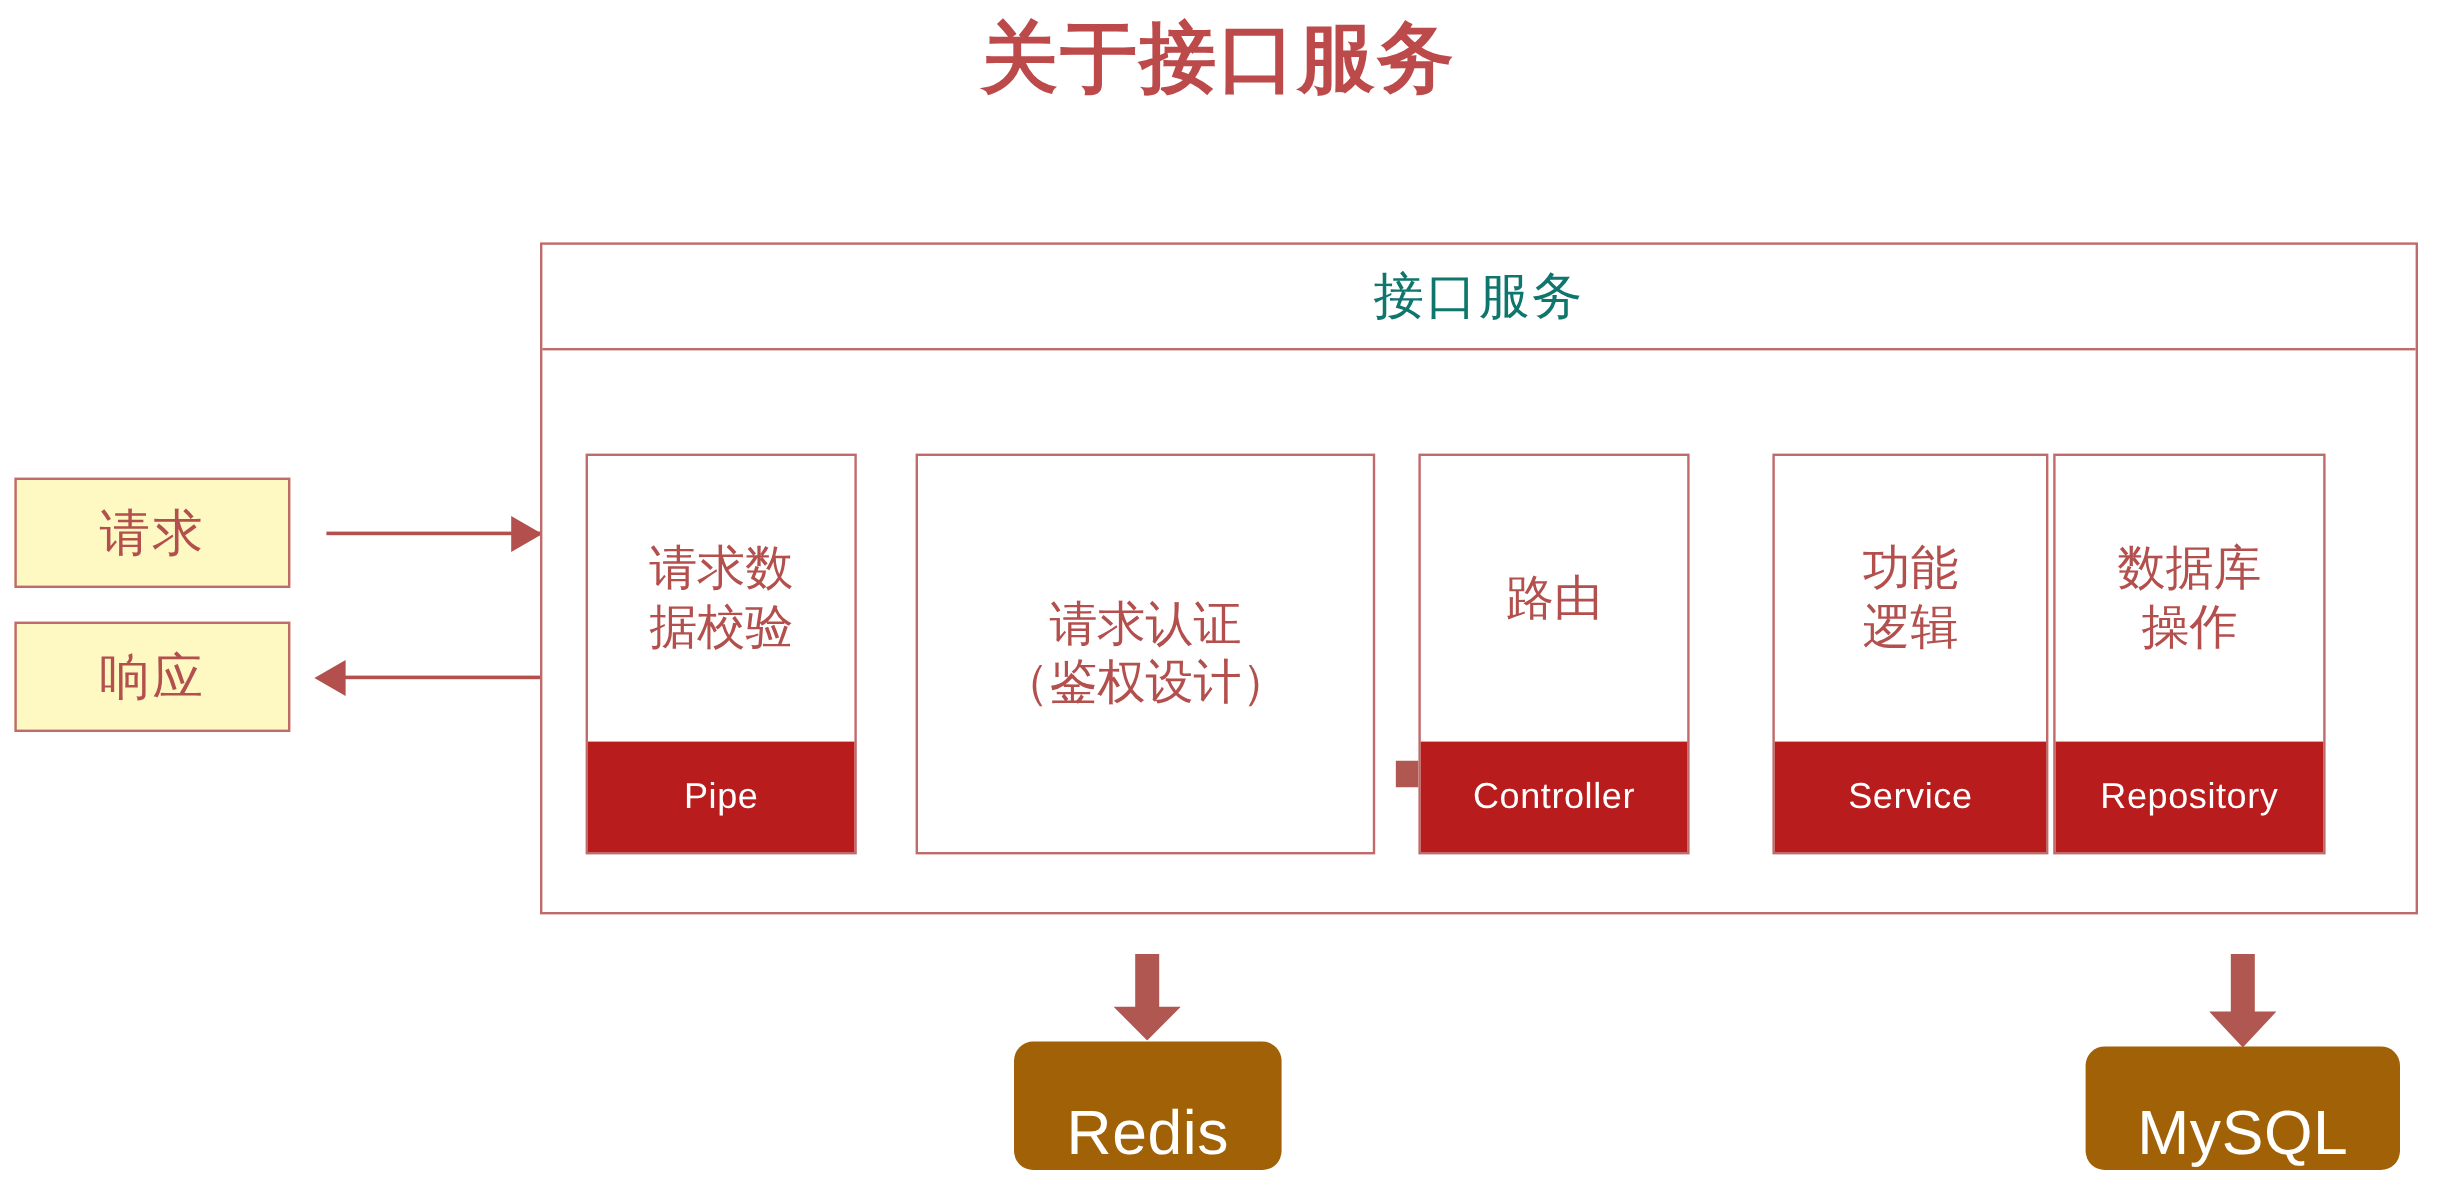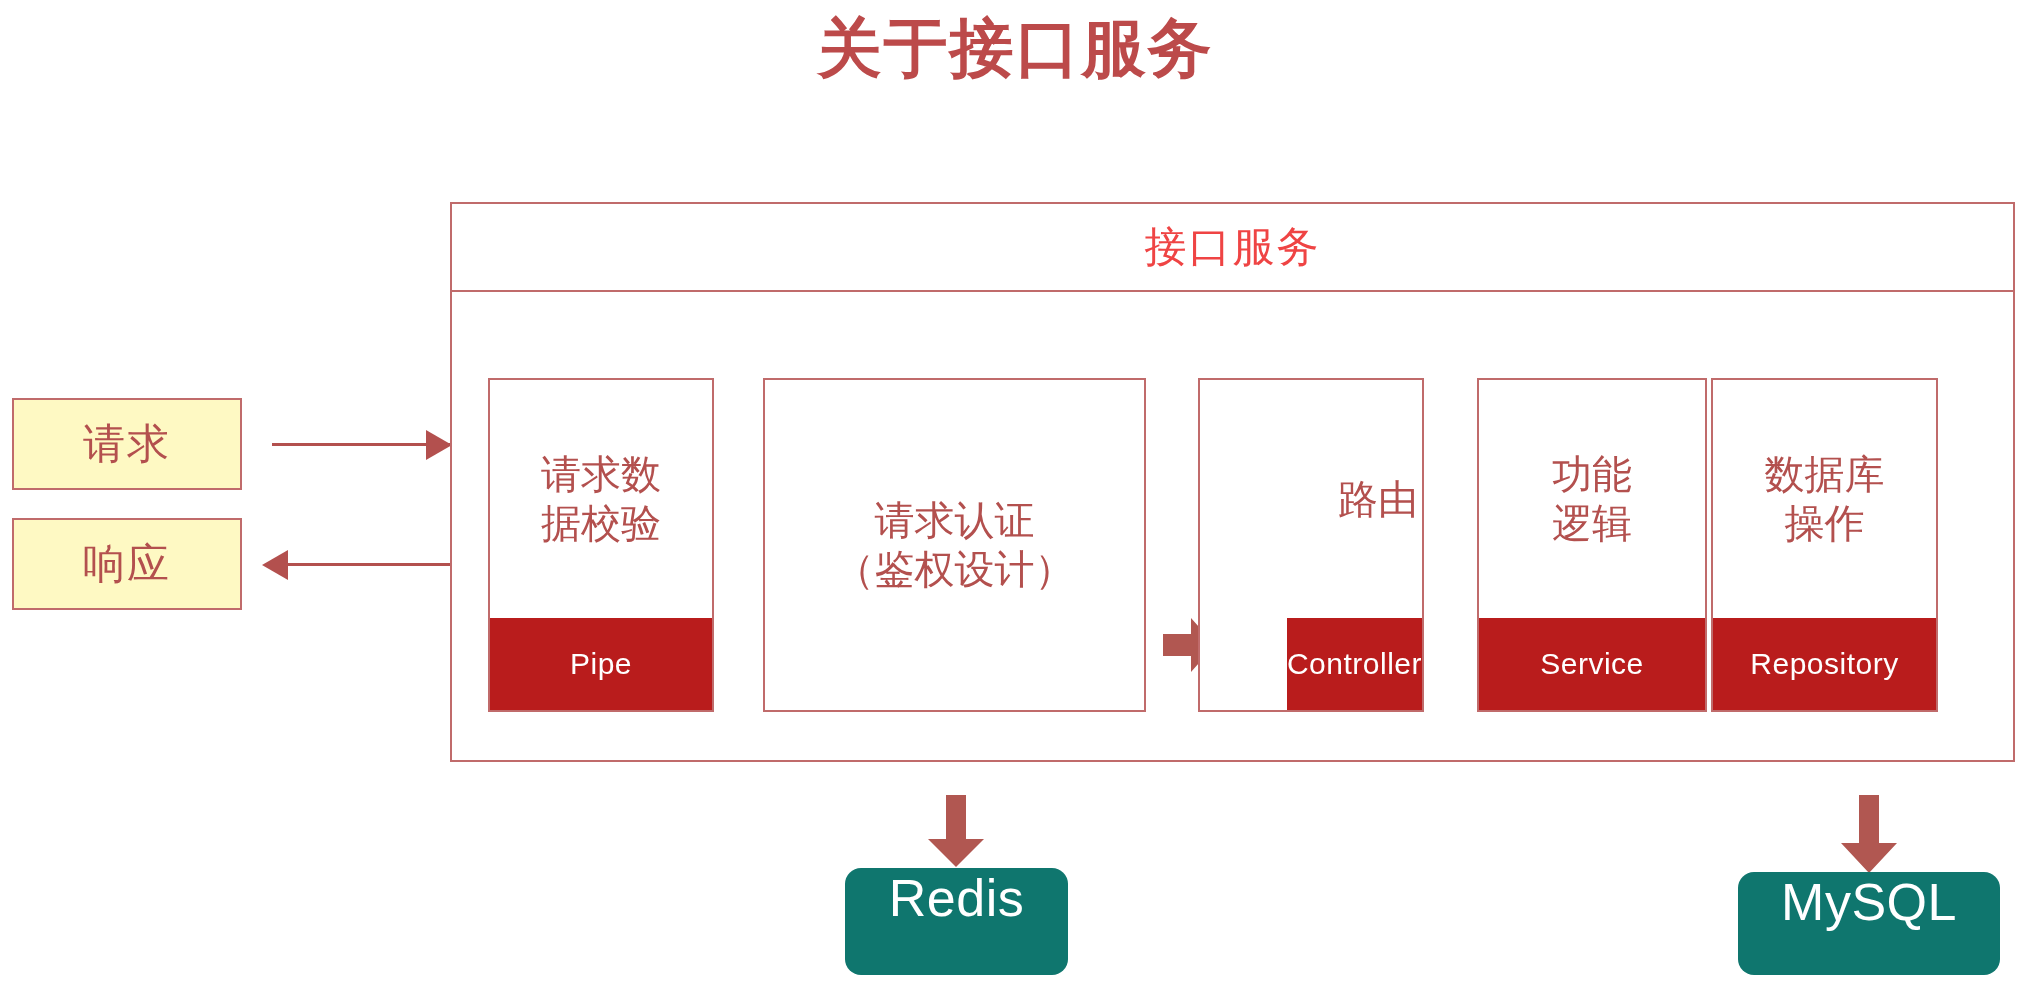--- a/index.html
+++ b/index.html
@@ -49,21 +49,21 @@
     left: 0; top: 0;
     width: 100%; height: 88px;
     border-bottom: 2px solid #C06B6B;
     box-sizing: border-box;
     display: flex;
     align-items: center;
     justify-content: center;
   }
   #service-header-label {
     font-size: 42px;
-    color: #ef4444;
+    color: #0f766e;
     letter-spacing: 2px;
     white-space: nowrap;
   }
 
   
   #pipeline {
     position: absolute;
     left: 450px; top: 378px;
     width: 1565px; height: 334px;
   }
@@ -98,21 +98,21 @@
     display: flex;
     align-items: center;
     justify-content: center;
     font-size: 30px;
     letter-spacing: 0.5px;
   }
 
   
   #stage-pipe        { left: 38px;   width: 226px; }
   #stage-guard       { left: 313px;  width: 383px; justify-content: flex-end; }
-  #stage-controller  { left: 748px;  width: 226px; align-items: flex-end; }
+  #stage-controller  { left: 732px;  width: 226px; }
   #stage-service     { left: 1027px; width: 230px; }
   #stage-repository  { left: 1261px; width: 227px; }
 
   
   .block-arrow-right {
     position: absolute;
     top: 240px;
     height: 54px;
   }
   .block-arrow-right svg { display: block; width: 100%; height: 100%; }
@@ -175,24 +175,24 @@
     position: absolute;
     width: 56px;
   }
   .block-arrow-down svg { display: block; width: 100%; height: 100%; }
   #arrow-to-redis { left: 928px;  top: 795px; height: 72px; }
   #arrow-to-mysql { left: 1841px; top: 795px; height: 78px; }
 
   
   .datastore {
     position: absolute;
-    background: #0f766e;
+    background: #a16207;
     border-radius: 16px;
     display: flex;
-    align-items: flex-start;
+    align-items: flex-end;
     justify-content: center;
     color: #ffffff;
   }
   .datastore-label {
     font-size: 52px;
     letter-spacing: 0.5px;
   }
   #redis-box { left: 845px;  top: 868px; width: 223px; height: 107px; }
   #mysql-box { left: 1738px; top: 872px; width: 262px; height: 103px; }
 </style>

